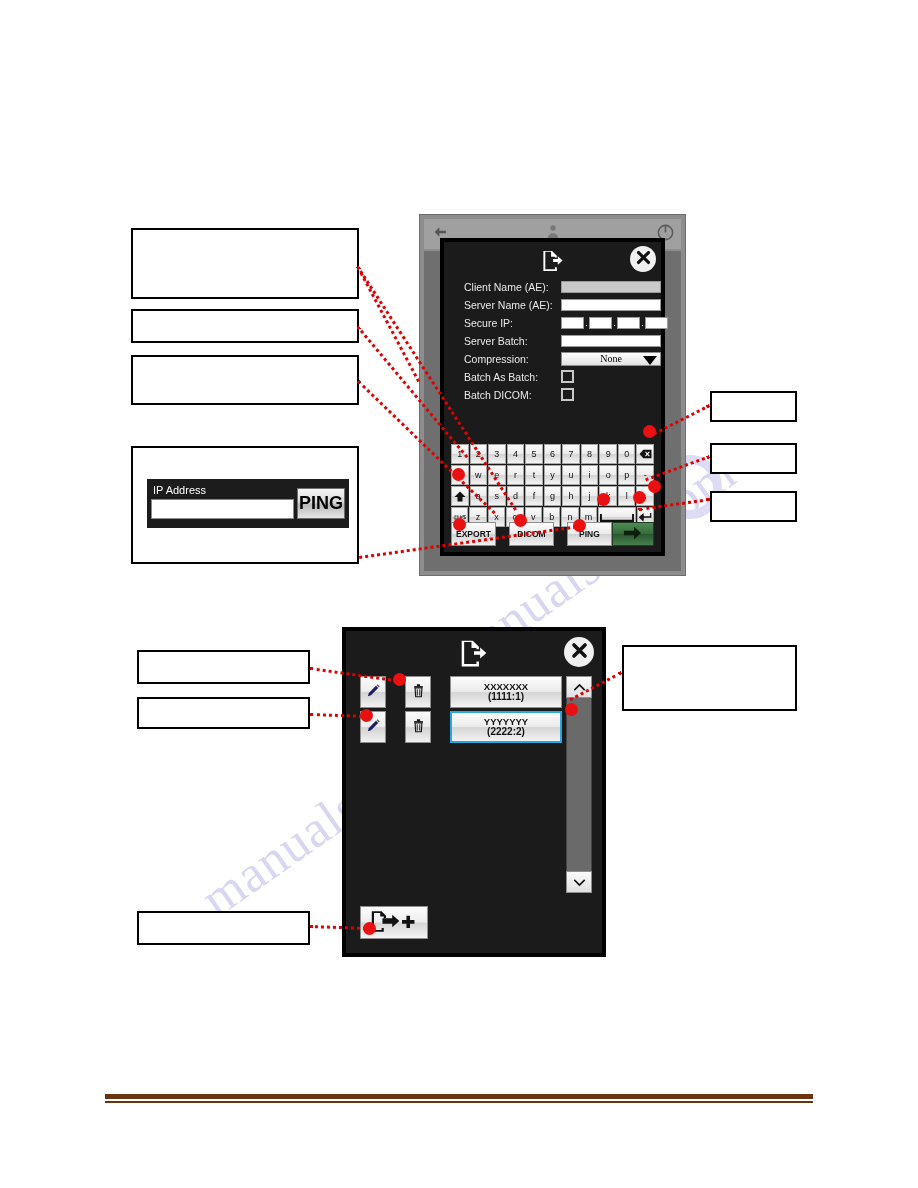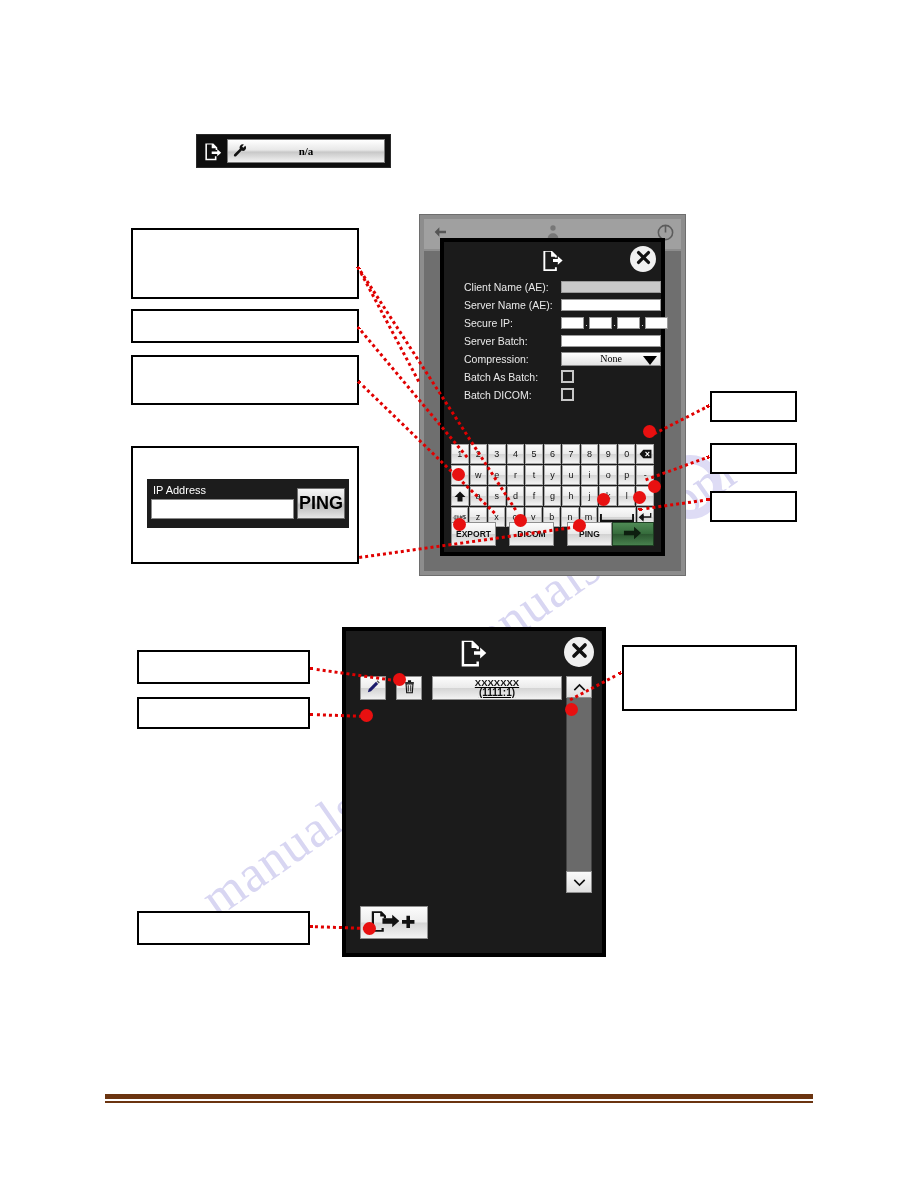--- a/index.html
+++ b/index.html
@@ -252,21 +252,21 @@
     position:absolute;right:8px;top:6px;
     width:30px;height:30px;border-radius:50%;
     background:#f0f0f0;
     display:flex;align-items:center;justify-content:center;
   }
   .list-area{
     position:absolute;left:14px;right:10px;top:45px;bottom:60px;
     display:flex;
   }
   .list-rows{flex:1;display:flex;flex-direction:column;gap:3px;}
-  .lrow{display:flex;align-items:stretch;height:24px;gap:10px;text-decoration:underline;}
+  .lrow{display:flex;align-items:stretch;height:32px;gap:19px;}
   .lbtn-icon{
     width:26px;
     background:linear-gradient(to bottom,#fbfbfb 0%,#ececec 48%,#d3d3d3 52%,#f1f1f1 100%);
     border:1px solid #8f8f8f;
     box-sizing:border-box;
     display:flex;align-items:center;justify-content:center;
   }
   .lentry{
     flex:1;
     background:linear-gradient(to bottom,#fcfcfc 0%,#ebebeb 48%,#d5d5d5 52%,#f3f3f3 100%);
@@ -315,36 +315,20 @@
 
 <div class="page">
 
   <div class="watermark" style="left:190px;top:880px;">manualslib.com</div>
   <div class="watermark" style="left:430px;top:640px;">manualslib.com</div>
   <div class="wm-circ" style="left:600px;top:395px;width:60px;height:60px;"></div>
   <div class="wm-circ" style="left:658px;top:455px;width:46px;height:46px;"></div>
   <div class="wm-circ" style="left:545px;top:455px;width:54px;height:54px;"></div>
   <div class="wm-circ" style="left:470px;top:740px;width:48px;height:48px;"></div>
 
-  <div class="topwidget">
-    <div class="tw-exporticon">
-      <svg width="19" height="19" viewBox="0 0 24 24">
-        <path d="M3 2 h10 l5 5 v3 h-2 V8 h-5 V3 H5 v18 h10 v-3 h2 v5 H3 Z" fill="#fff"></path>
-        <path d="M13 12 h7 v-3 l5 4.5 -5 4.5 v-3 h-7 Z" fill="#fff" transform="translate(-2,0)"></path>
-      </svg>
-    </div>
-    <div class="tw-field">
-      <span class="tw-wrench">
-        <svg width="15" height="15" viewBox="0 0 24 24">
-          <path d="M20.5 5.5a5 5 0 0 1-6.6 6.6L5 21a2 2 0 0 1-3-3l8.9-8.9A5 5 0 0 1 17.5 2.5l-3 3 2 2 3-3z" fill="#111"></path>
-        </svg>
-      </span>
-      <span class="tw-na">n/a</span>
-    </div>
-  </div>
 
   <div class="tablet">
     <div class="tablet-topbar">
       <span>
         <svg width="20" height="16" viewBox="0 0 24 24">
           <path d="M11 5 L4 12 L11 19 V14 H21 V10 H11 Z" fill="#555"></path>
         </svg>
       </span>
       <span>
         <svg width="16" height="20" viewBox="0 0 24 24">
@@ -551,20 +535,44 @@
                 <path d="M4.5 8 H15.5 L14.5 22 H5.5 Z" fill="none" stroke="#111" stroke-width="1.8"></path>
                 <path d="M8 10 V20 M12 10 V20" stroke="#111" stroke-width="1.5"></path>
               </svg>
             </span>
           </span>
           <span class="lentry">
             <span class="lentry-name">XXXXXXX</span>
             <span class="lentry-sub">(1111:1)</span>
           </span>
         </div>
+        <div class="lrow">
+          <span class="lbtn-icon">
+            <span>
+              <svg width="15" height="15" viewBox="0 0 24 24">
+                <path d="M3 21 L4.5 16 L16 4.5 L19.5 8 L8 19.5 Z" fill="#1b1b6b"></path>
+                <path d="M17 3.5 L20.5 7 L22 5.5 L18.5 2 Z" fill="#555"></path>
+              </svg>
+            </span>
+          </span>
+          <span class="lbtn-icon">
+            <span>
+              <svg width="13" height="15" viewBox="0 0 20 24">
+                <rect x="3" y="5" width="14" height="2.5" fill="#111"></rect>
+                <rect x="7.5" y="2" width="5" height="3" fill="#111"></rect>
+                <path d="M4.5 8 H15.5 L14.5 22 H5.5 Z" fill="none" stroke="#111" stroke-width="1.8"></path>
+                <path d="M8 10 V20 M12 10 V20" stroke="#111" stroke-width="1.5"></path>
+              </svg>
+            </span>
+          </span>
+          <span class="lentry sel">
+            <span class="lentry-name">YYYYYYY</span>
+            <span class="lentry-sub">(2222:2)</span>
+          </span>
+        </div>
       </div>
       <div class="scroll">
         <span class="scroll-btn">
           <svg width="13" height="9" viewBox="0 0 20 12">
             <path d="M2 10 L10 2 L18 10" fill="none" stroke="#111" stroke-width="2.5"></path>
           </svg>
         </span>
         <span class="scroll-track"></span>
         <span class="scroll-btn">
           <svg width="13" height="9" viewBox="0 0 20 12">

